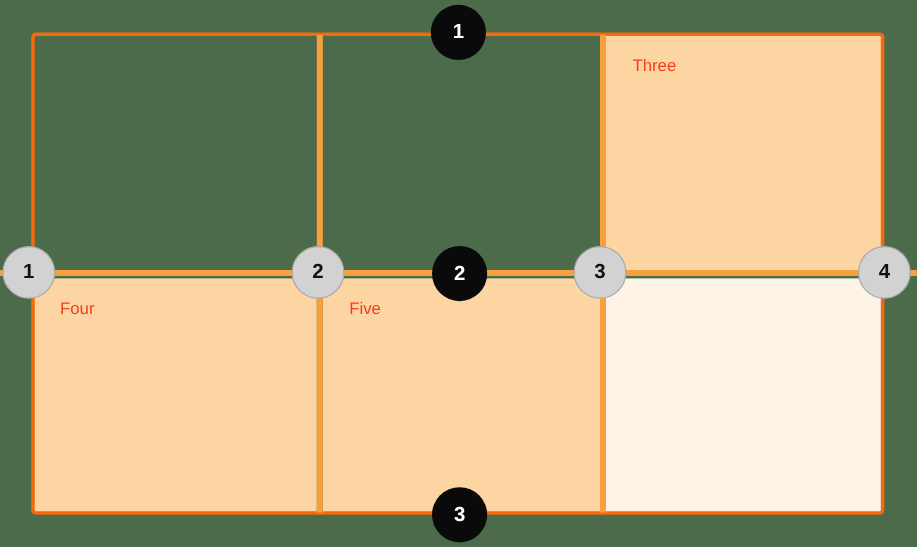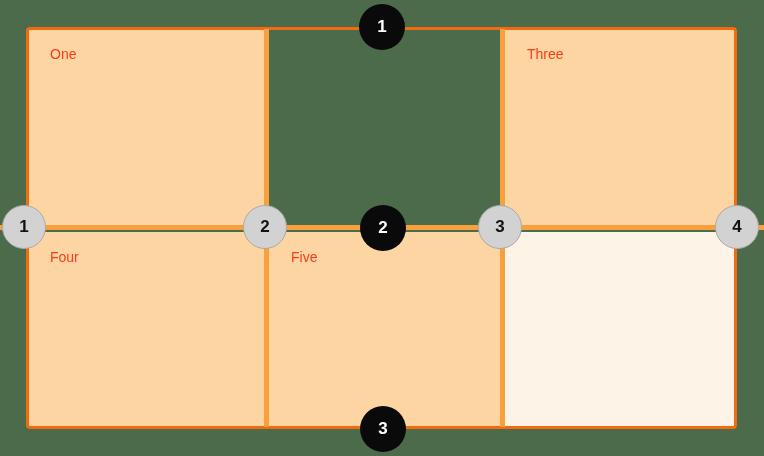--- a/index.html
+++ b/index.html
@@ -86,23 +86,20 @@
     height: 46px;
     background: #0a0a0a;
     color: #ffffff;
   }
 </style>
 </head>
 <body>
 
 <div id="stage">
 
-  <div class="cell" style="left:28px; top:29px; width:236px; height:198px;">
-    <span class="cell-label">One</span>
-  </div>
 
 
   <div class="cell" style="left:505px; top:29px; width:230px; height:198px;">
     <span class="cell-label">Three</span>
   </div>
 
   <div class="cell" style="left:269px; top:232px; width:231px; height:195px;">
     <span class="cell-label">Five</span>
   </div>
 

